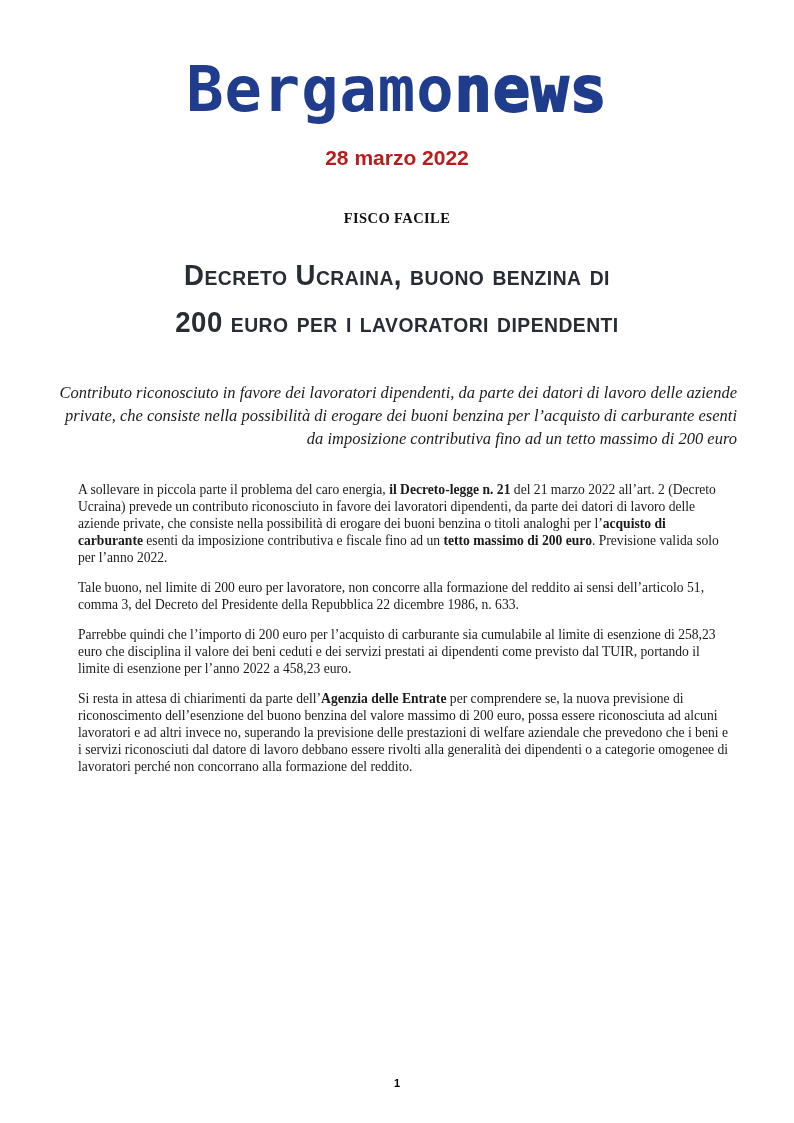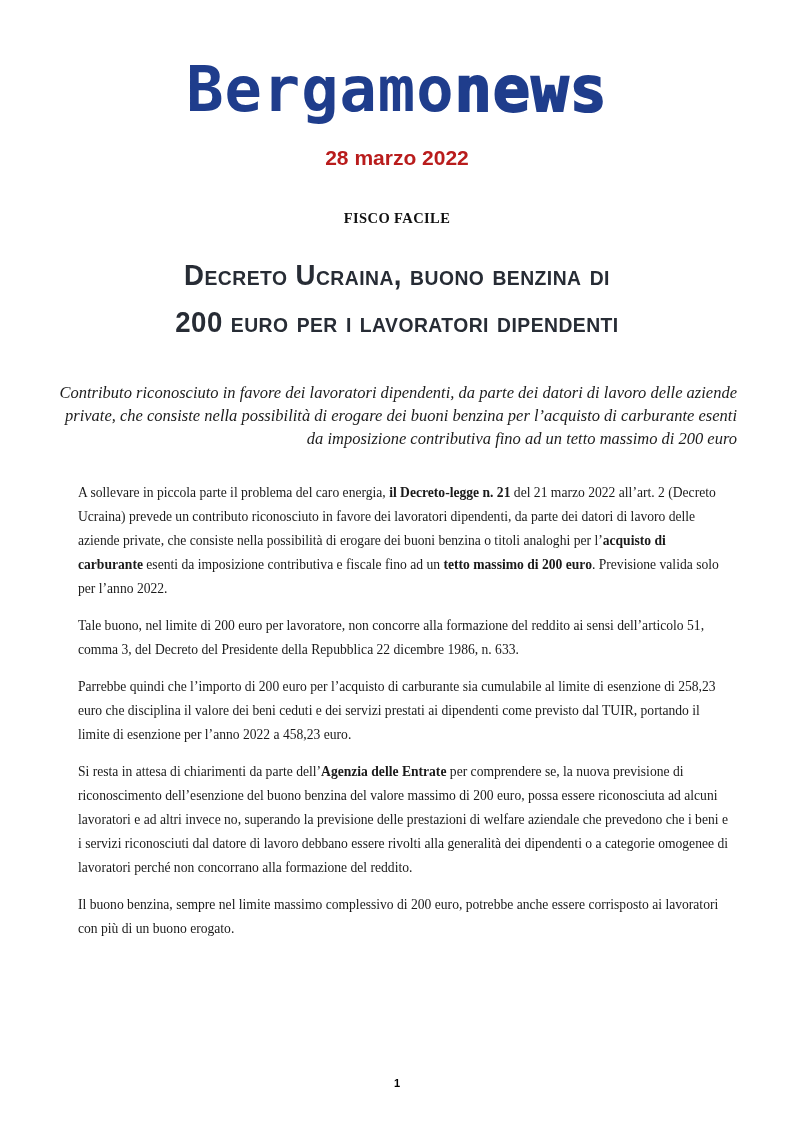--- a/index.html
+++ b/index.html
@@ -80,21 +80,21 @@
     font-size: 16.5px;
     line-height: 23px;
     text-align: right;
     color: #1c1c1c;
   }
 
   .article-body {
     margin: 31px 66px 0 78px;
     width: 652px;
     font-size: 13.6px;
-    line-height: 24px;
+    line-height: 17px;
     text-align: left;
   }
   .article-body p { margin-bottom: 13px; }
   .article-body b { font-weight: bold; }
 
   .page-footer {
     position: absolute;
     bottom: 34px;
     left: 0;
     width: 100%;
@@ -129,20 +129,19 @@
 
     <div class="subtitle">Contributo riconosciuto in favore dei lavoratori dipendenti, da parte dei datori di lavoro delle aziende private, che consiste nella possibilità di erogare dei buoni benzina per l’acquisto di carburante esenti da imposizione contributiva fino ad un tetto massimo di 200 euro</div>
 
   </div>
 
   <div class="article-body" id="article-body">
       <p><span>A sollevare in piccola parte il problema del caro energia, </span><b>il Decreto-legge n. 21</b><span> del 21 marzo 2022 all’art. 2 (Decreto Ucraina) prevede un contributo riconosciuto in favore dei lavoratori dipendenti, da parte dei datori di lavoro delle aziende private, che consiste nella possibilità di erogare dei buoni benzina o titoli analoghi per l’</span><b>acquisto di carburante</b><span> esenti da imposizione contributiva e fiscale fino ad un </span><b>tetto massimo di 200 euro</b><span>. Previsione valida solo per l’anno 2022.</span></p>
       <p><span>Tale buono, nel limite di 200 euro per lavoratore, non concorre alla formazione del reddito ai sensi dell’articolo 51, comma 3, del Decreto del Presidente della Repubblica 22 dicembre 1986, n. 633.</span></p>
       <p><span>Parrebbe quindi che l’importo di 200 euro per l’acquisto di carburante sia cumulabile al limite di esenzione di 258,23 euro che disciplina il valore dei beni ceduti e dei servizi prestati ai dipendenti come previsto dal TUIR, portando il limite di esenzione per l’anno 2022 a 458,23 euro.</span></p>
       <p><span>Si resta in attesa di chiarimenti da parte dell’</span><b>Agenzia delle Entrate</b><span> per comprendere se, la nuova previsione di riconoscimento dell’esenzione del buono benzina del valore massimo di 200 euro, possa essere riconosciuta ad alcuni lavoratori e ad altri invece no, superando la previsione delle prestazioni di welfare aziendale che prevedono che i beni e i servizi riconosciuti dal datore di lavoro debbano essere rivolti alla generalità dei dipendenti o a categorie omogenee di lavoratori perché non concorrano alla formazione del reddito.</span></p>
-      <p><span>Il buono benzina, sempre nel limite massimo complessivo di 200 euro, potrebbe anche essere corrisposto ai lavoratori con più di un buono erogato.</span></p>
     </div>
 
   <div class="page-footer">
     <span>1</span>
   </div>
 
 </div>
 
 </body></html>

